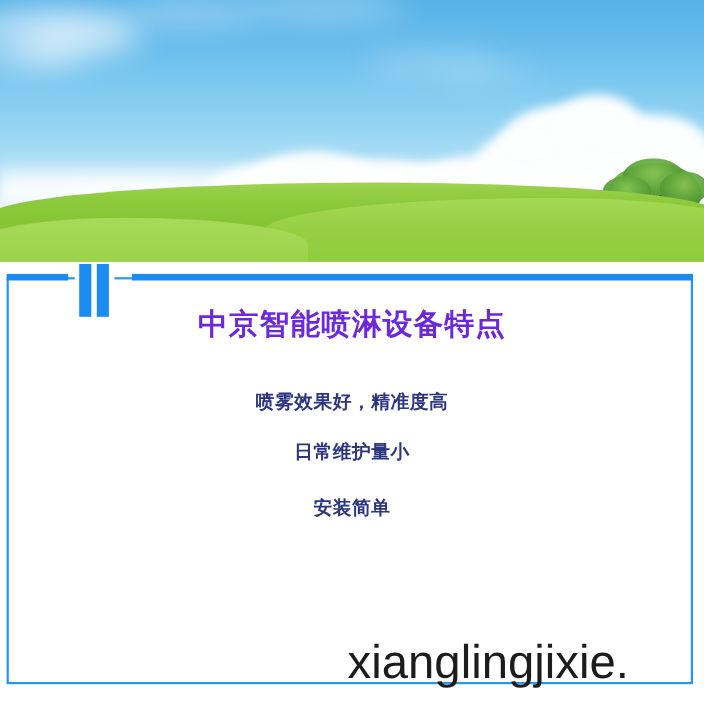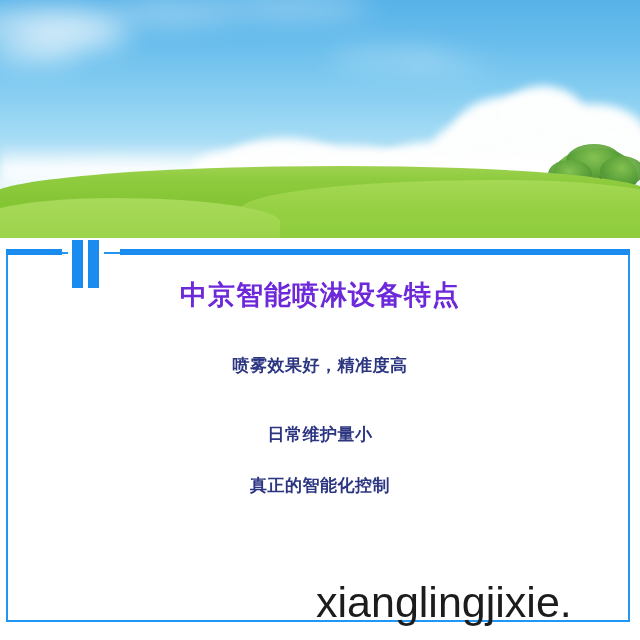--- a/index.html
+++ b/index.html
@@ -216,21 +216,21 @@
   .feature-item {
     text-align: center;
     color: #2b3580;
     font-weight: 700;
     font-size: 17px;
     letter-spacing: .5px;
     white-space: nowrap;
   }
   .feature-item.f0 { margin-top: 2px; }
   .feature-item.f1 { margin-top: 29px; }
-  .feature-item.f2 { margin-top: 46px; }
+  .feature-item.f2 { margin-top: 22px; }
   .feature-item.f3 { margin-top: 28px; }
   .feature-item.f4 { margin-top: 28px; }
 
   .watermark {
     position: absolute;
     left: 316px;
     top: 578px;
     width: 330px;
     font-size: 43px;
     color: #1c1c1c;
@@ -326,18 +326,18 @@
   <div class="accent-rule-left"></div>
   <div class="accent-rule"></div>
   <div class="accent-bar one"></div>
   <div class="accent-bar two"></div>
 
   <div class="title">中京智能喷淋设备特点</div>
 
   <div class="feature-list">
     <div class="feature-item f0">喷雾效果好，精准度高</div>
     <div class="feature-item f2">日常维护量小</div>
-    <div class="feature-item f4">真正的智能化控制</div>
+    <div class="feature-item f3">安装简单</div>
   </div>
 
   <div class="watermark">xianglingjixie.</div>
 
 </div>
 
 </body></html>

